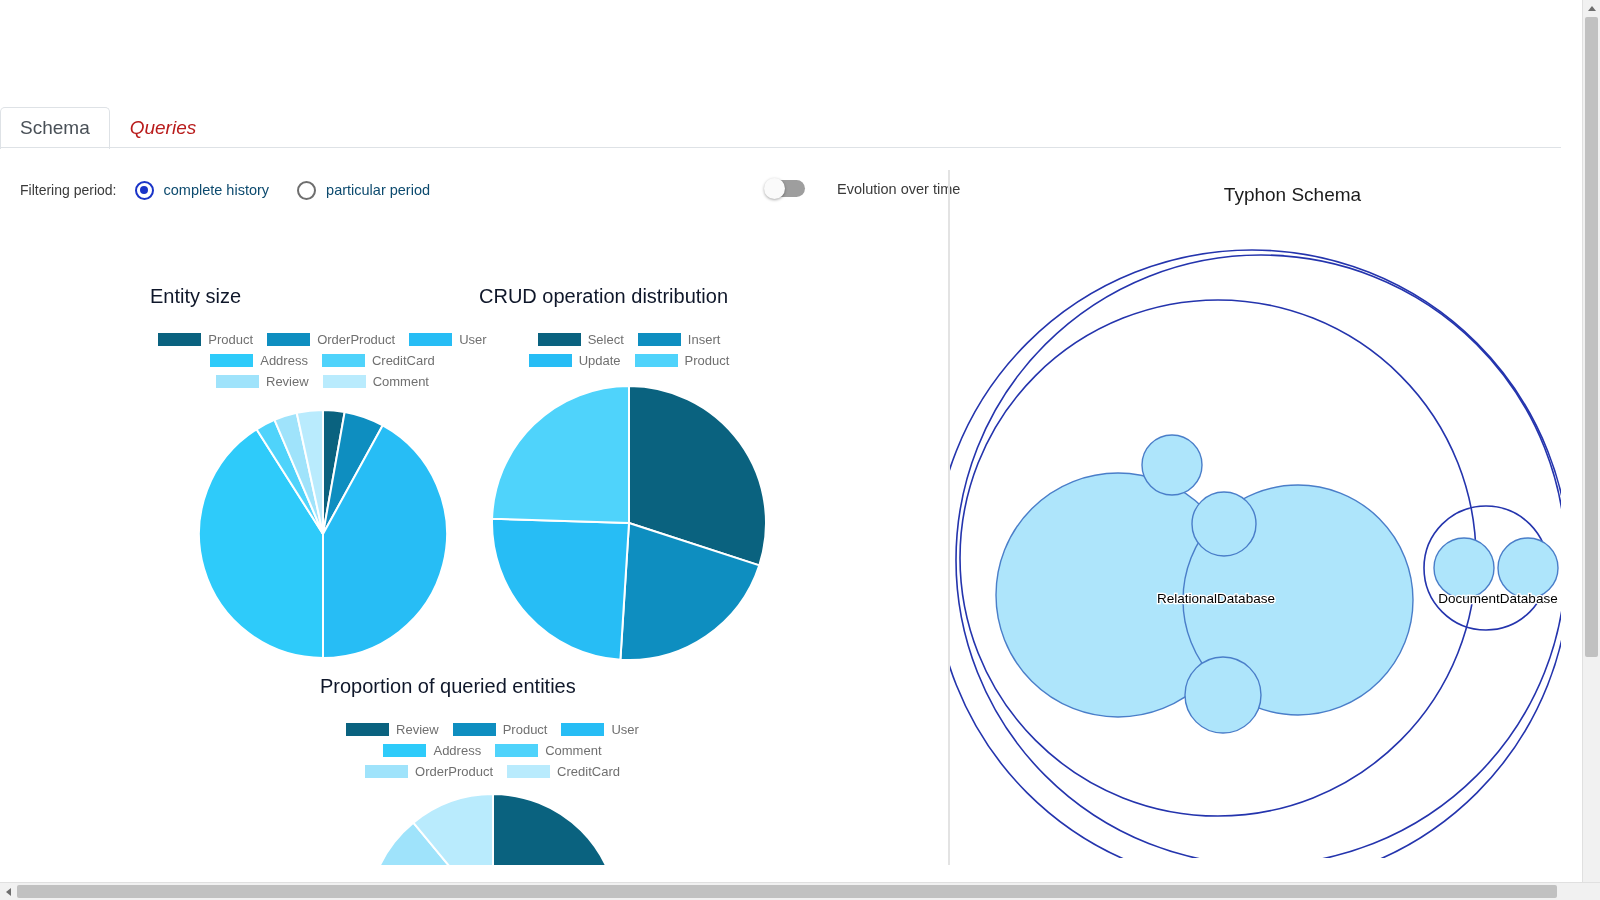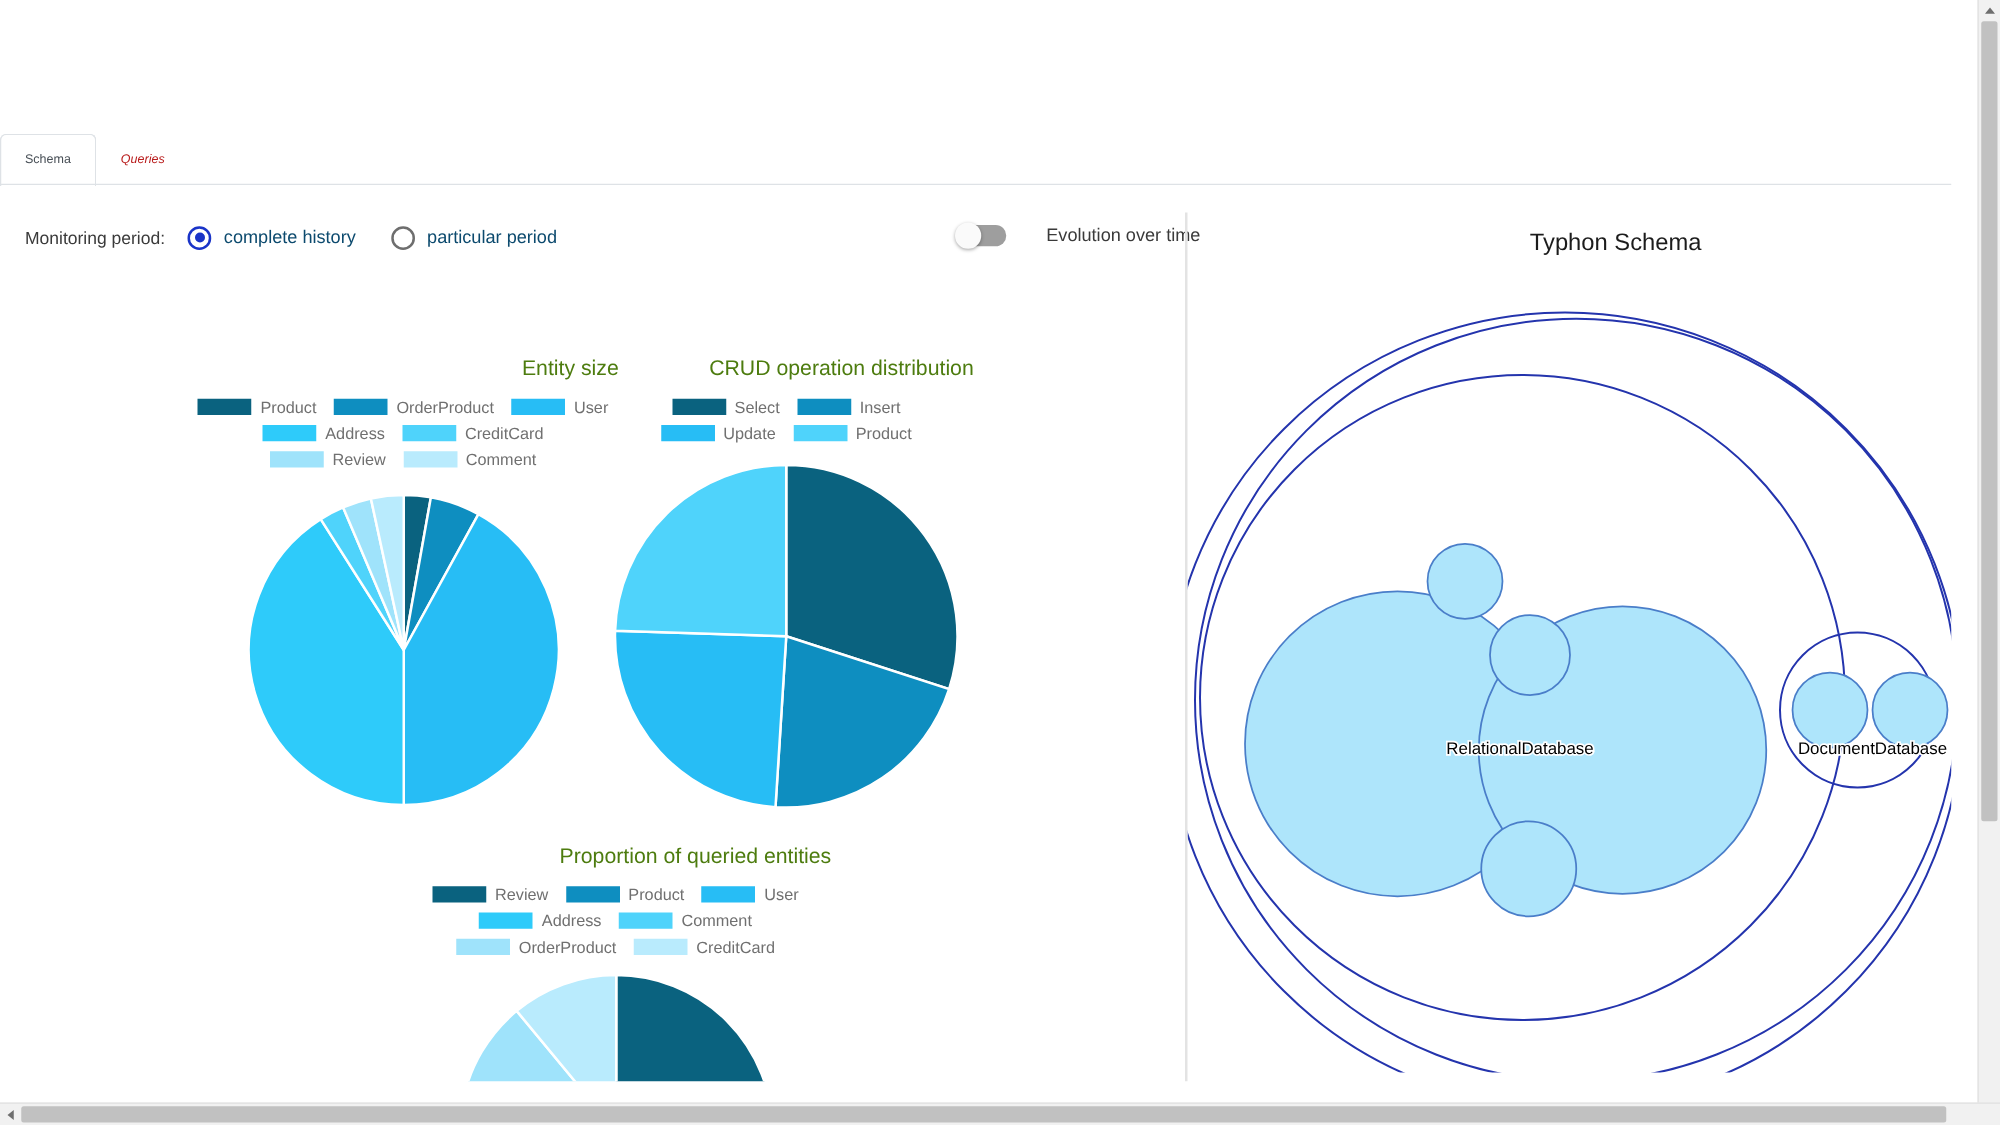--- a/index.html
+++ b/index.html
@@ -34,21 +34,21 @@
   }
 
   
   .tab-bar {
     position: absolute;
     left: 0; top: 104px;
     width: 1561px; height: 44px;
     display: flex; align-items: flex-end;
   }
   .tab {
-    font-size: 10px;
+    font-size: 19px;
     padding: 11px 19px 12px 19px;
     line-height: 18px;
     cursor: pointer;
     white-space: nowrap;
     border: 1px solid transparent;
     border-bottom: none;
     border-radius: 5px 5px 0 0;
     position: relative;
     top: 1px;
   }
@@ -132,29 +132,29 @@
   }
 
   
   .charts-panel {
     position: absolute;
     left: 0; top: 250px;
     width: 948px; height: 615px;
     overflow: hidden;
   }
   .chart-title {
-    text-align: right;
-    font-size: 17px;
-    color: #4d7c0f;
+    text-align: left;
+    font-size: 20px;
+    color: #0f172a;
   }
   .legend {
     display: flex; flex-wrap: wrap;
     justify-content: center;
     align-items: center;
-    margin-top: 10px;
+    margin-top: 21px;
     width: 100%;
   }
   .legend-item {
     display: flex; align-items: center;
     margin: 3px 7px;
     cursor: pointer;
   }
   .legend-swatch {
     width: 43px; height: 13px;
     display: inline-block;
@@ -246,21 +246,21 @@
 <div id="app">
 
 
   <div class="tab-bar">
     <div class="tab active">Schema</div>
     <div class="tab inactive">Queries</div>
   </div>
   <div class="tab-underline"></div>
 
   <div class="controls">
-    <div class="filter-label">Monitoring period:</div>
+    <div class="filter-label">Filtering period:</div>
     <div class="radio-group">
       <div class="radio-opt">
         <span class="radio-ring on"></span>
         <span class="radio-text">complete history</span>
       </div>
       <div class="radio-opt">
         <span class="radio-ring off"></span>
         <span class="radio-text">particular period</span>
       </div>
     </div>

